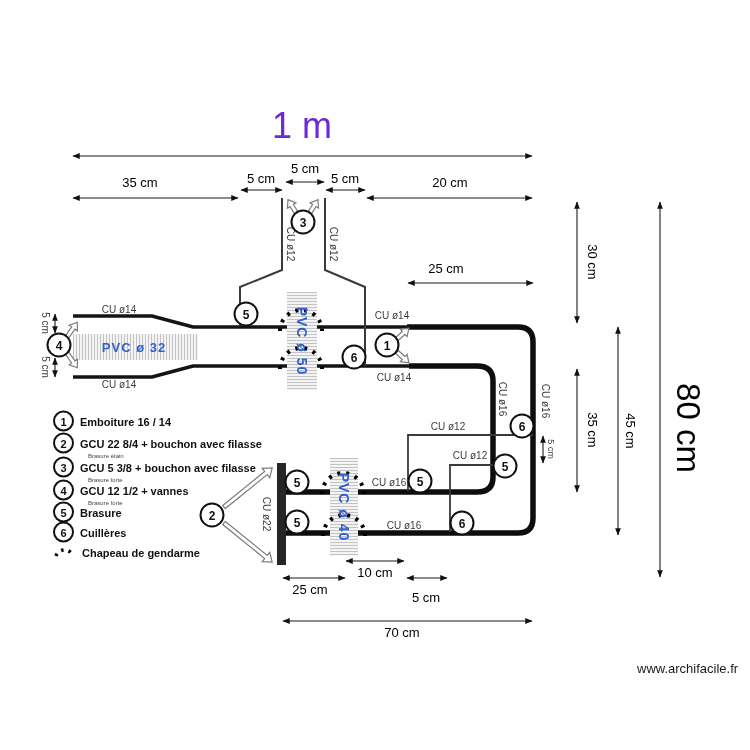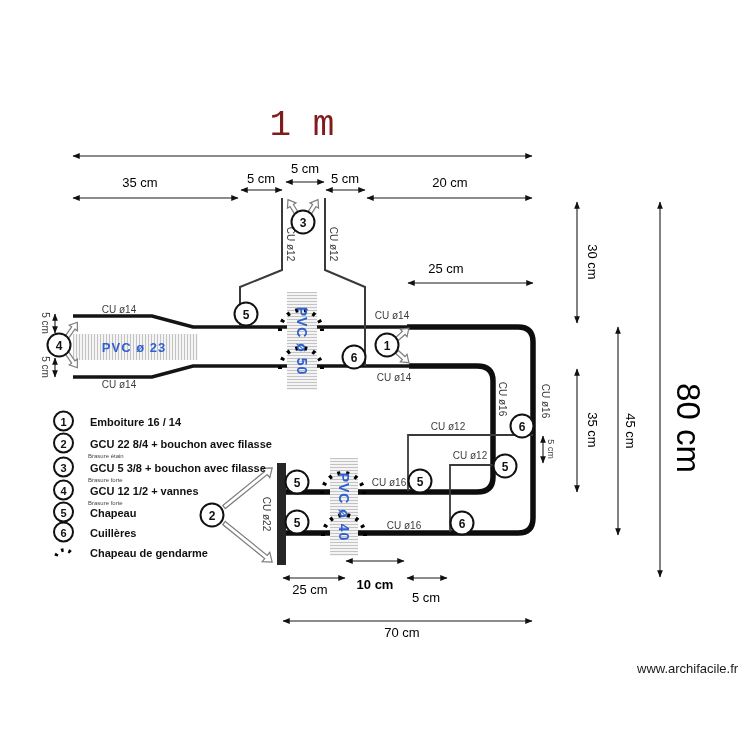--- a/index.html
+++ b/index.html
@@ -10,36 +10,36 @@
   svg.layer{position:absolute;left:0;top:0;width:750px;height:750px;}
   #svg-pipes{z-index:1;}
   .band{position:absolute;z-index:2;}
   .band-v{background:repeating-linear-gradient(90deg,#c3c3c3 0 1px,#f4f4f4 1px 3px);}
   .band-h{background:repeating-linear-gradient(180deg,#c3c3c3 0 1px,#f4f4f4 1px 3px);}
   #svg-over{z-index:3;}
   .lbl{position:absolute;z-index:4;transform:translate(-50%,-50%);white-space:nowrap;
        font-size:10px;color:#3c3c3c;line-height:1;}
   .lbl.rot{transform:translate(-50%,-50%) rotate(90deg);}
   .dim{font-size:13px;color:#000;}
-  .dim-big{font-size:36px;color:#7f1d1d;font-family:Liberation Mono, monospace;}
+  .dim-big{font-size:36px;color:#6d28d9;}
   .dim-huge{font-size:33px;color:#000;}
   .dim-tiny{font-size:9px;}
   .dim-small{font-size:10px;}
   .pvc{color:#2f5fd0;font-weight:bold;font-size:13px;letter-spacing:1px;}
   .pvc.rot{font-size:14px;}
   .badge{position:absolute;z-index:5;width:21px;height:21px;border:2px solid #111;
          border-radius:50%;background:#fff;transform:translate(-50%,-50%);
          display:flex;align-items:center;justify-content:center;
          font-size:12px;font-weight:bold;color:#111;}
   .legend{position:absolute;z-index:5;left:0;top:0;}
   .lg-row{position:absolute;display:flex;align-items:center;transform:translateY(-50%);}
   .lg-circle{width:17px;height:17px;border:2px solid #111;border-radius:50%;background:#fff;
              display:flex;align-items:center;justify-content:center;
              font-size:11px;font-weight:bold;flex:0 0 auto;}
-  .lg-text{margin-left:16px;font-size:11px;font-weight:bold;color:#111;white-space:nowrap;}
+  .lg-text{margin-left:6px;font-size:11px;font-weight:bold;color:#111;white-space:nowrap;}
   .lg-sub{position:absolute;font-size:6px;color:#444;white-space:nowrap;transform:translateY(-50%);}
   .watermark{position:absolute;z-index:6;font-size:13px;color:#1a1a1a;}
 </style>
 </head>
 <body>
 
 <div id="stage">
 
   <svg class="layer" id="svg-pipes">
 
@@ -118,39 +118,39 @@
   <div class="lbl dim" style="left:345px;top:178px;">5 cm</div>
   <div class="lbl dim" style="left:450px;top:182px;">20 cm</div>
   <div class="lbl dim" style="left:446px;top:268px;">25 cm</div>
   <div class="lbl dim rot" style="left:592px;top:262px;">30 cm</div>
   <div class="lbl dim rot" style="left:592px;top:430px;">35 cm</div>
   <div class="lbl dim rot" style="left:630px;top:431px;">45 cm</div>
   <div class="lbl dim-huge rot" style="left:688px;top:428px;">80 cm</div>
   <div class="lbl dim-tiny rot" style="left:550px;top:449px;">5 cm</div>
   <div class="lbl dim-small rot" style="left:45px;top:323px;">5 cm</div>
   <div class="lbl dim-small rot" style="left:45px;top:367px;">5 cm</div>
-  <div class="lbl dim" style="left:375px;top:584px;font-weight:bold;">10 cm</div>
+  <div class="lbl dim" style="left:375px;top:572px;">10 cm</div>
   <div class="lbl dim" style="left:310px;top:589px;">25 cm</div>
   <div class="lbl dim" style="left:426px;top:597px;">5 cm</div>
   <div class="lbl dim" style="left:402px;top:632px;">70 cm</div>
 
   <div class="lbl" style="left:119px;top:310px;">CU ø14</div>
   <div class="lbl" style="left:119px;top:385px;">CU ø14</div>
   <div class="lbl" style="left:392px;top:316px;">CU ø14</div>
   <div class="lbl" style="left:394px;top:378px;">CU ø14</div>
   <div class="lbl rot" style="left:290px;top:244px;">CU ø12</div>
   <div class="lbl rot" style="left:333px;top:244px;">CU ø12</div>
   <div class="lbl rot" style="left:502px;top:399px;">CU ø16</div>
   <div class="lbl rot" style="left:545px;top:401px;">CU ø16</div>
   <div class="lbl" style="left:448px;top:427px;">CU ø12</div>
   <div class="lbl" style="left:470px;top:456px;">CU ø12</div>
   <div class="lbl" style="left:389px;top:483px;">CU ø16</div>
   <div class="lbl" style="left:404px;top:526px;">CU ø16</div>
   <div class="lbl rot" style="left:266px;top:514px;">CU ø22</div>
-  <div class="lbl pvc" style="left:134px;top:347px;">PVC  ø 23</div>
+  <div class="lbl pvc" style="left:134px;top:347px;">PVC  ø 32</div>
   <div class="lbl pvc rot" style="left:302px;top:341px;">PVC ø 50</div>
   <div class="lbl pvc rot" style="left:344px;top:507px;">PVC ø 40</div>
 
   <div class="badge" style="left:303px;top:222px;">3</div>
   <div class="badge" style="left:246px;top:314px;">5</div>
   <div class="badge" style="left:59px;top:345px;">4</div>
   <div class="badge" style="left:387px;top:345px;">1</div>
   <div class="badge" style="left:354px;top:357px;">6</div>
   <div class="badge" style="left:212px;top:515px;">2</div>
   <div class="badge" style="left:297px;top:482px;">5</div>
@@ -175,26 +175,26 @@
       <span class="lg-text">GCU 5 3/8 + bouchon avec filasse</span>
     </div>
     <div class="lg-sub" style="left:88px;top:480px;">Brasure forte</div>
     <div class="lg-row" style="left:53px;top:490px;">
       <span class="lg-circle">4</span>
       <span class="lg-text">GCU 12 1/2 + vannes</span>
     </div>
     <div class="lg-sub" style="left:88px;top:503px;">Brasure forte</div>
     <div class="lg-row" style="left:53px;top:512px;">
       <span class="lg-circle">5</span>
-      <span class="lg-text">Chapeau</span>
+      <span class="lg-text">Brasure</span>
     </div>
     <div class="lg-row" style="left:53px;top:532px;">
       <span class="lg-circle">6</span>
       <span class="lg-text">Cuillères</span>
     </div>
     <div class="lg-row" style="left:82px;top:553px;">
-      <span class="lg-text" style="margin-left:8px;">Chapeau de gendarme</span>
+      <span class="lg-text" style="margin-left:0;">Chapeau de gendarme</span>
     </div>
   </div>
 
   <div class="watermark" style="left:637px;top:661px;">www.archifacile.fr</div>
 
 </div>
 
 </body></html>

